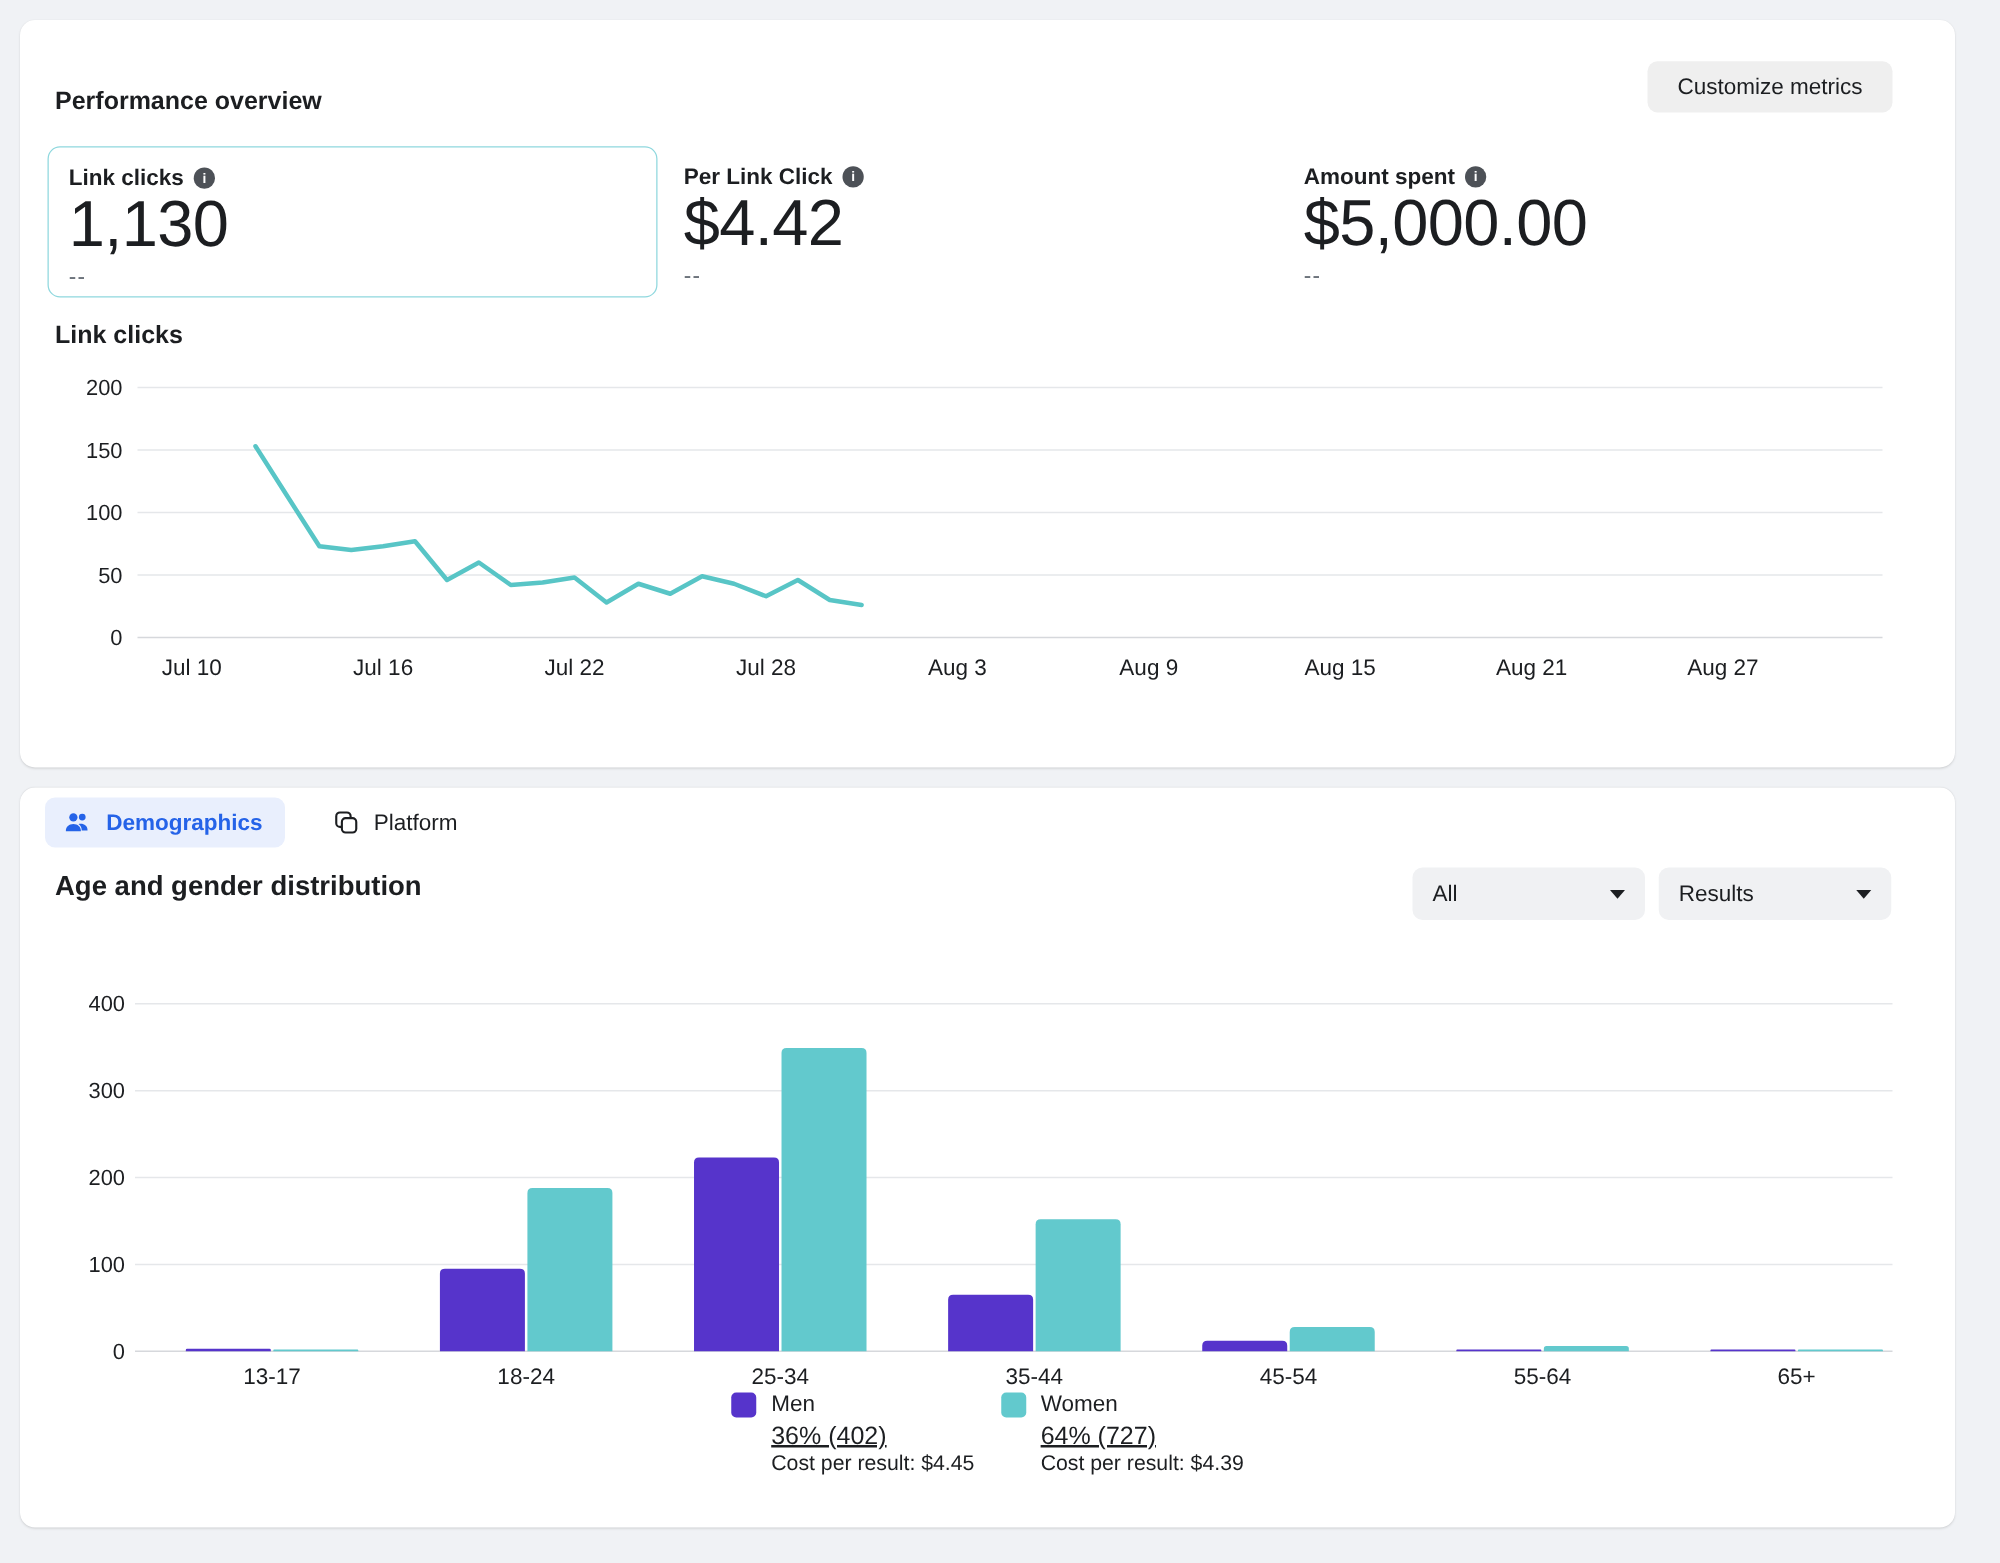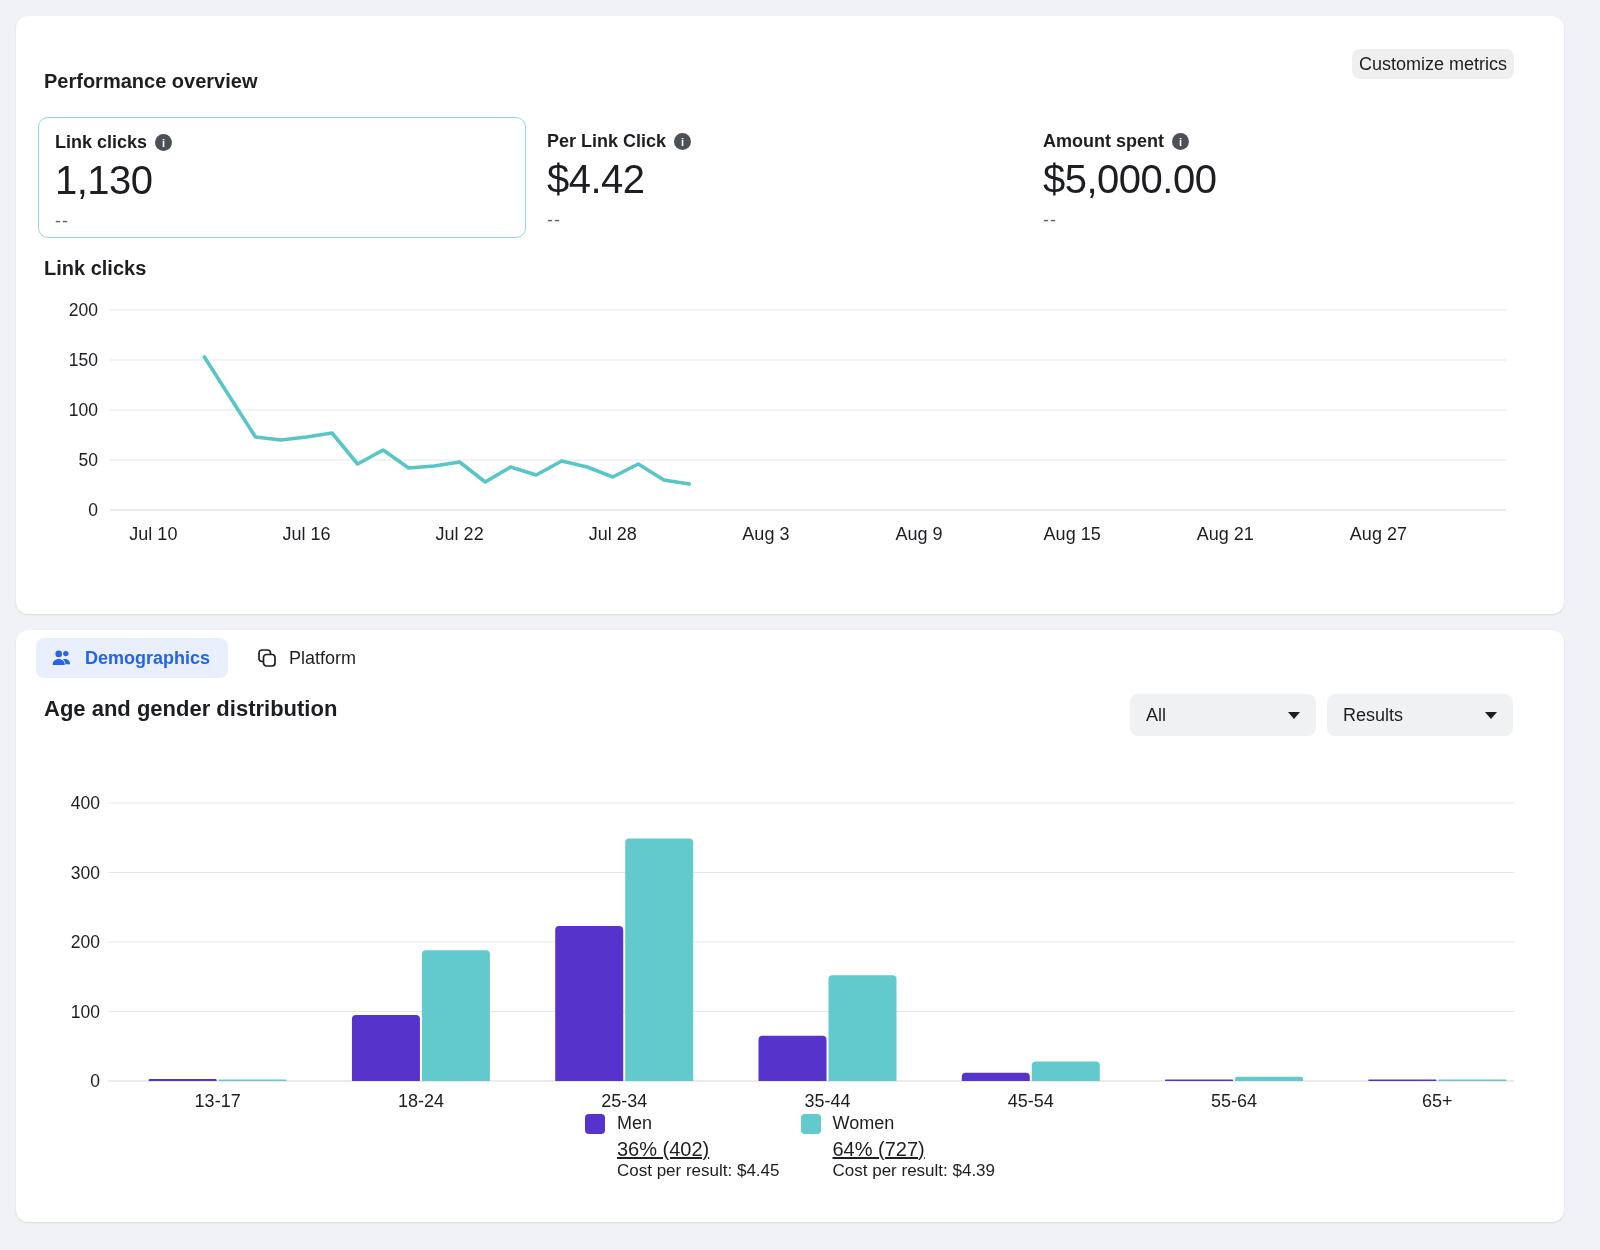--- a/index.html
+++ b/index.html
@@ -10,40 +10,40 @@
   *{margin:0;padding:0;box-sizing:border-box;}
   html,body{width:1600px;height:1250px;}
   body{background:var(--page-bg);font-family:"Liberation Sans","DejaVu Sans",sans-serif;color:var(--text);}
   .page{position:relative;width:1600px;height:1250px;overflow:hidden;}
   .card{position:absolute;left:16px;width:1548px;background:var(--card-bg);border-radius:12px;
         box-shadow:0 1px 2px rgba(0,0,0,.10),0 0 1px rgba(0,0,0,.06);}
   .top-card{top:16px;height:598px;}
   .bottom-card{top:630px;height:592px;}
 
   .section-title{position:absolute;left:28px;top:34px;font-size:20px;font-weight:700;margin-top:20px;}
-  .btn{position:absolute;top:33px;right:50px;height:30px;padding:0 7px;background:#efefef;border:none;
+  .btn{position:absolute;top:33px;right:50px;height:41px;padding:0 24px;background:#efefef;border:none;
        border-radius:8px;font-family:inherit;font-size:18px;color:var(--text);cursor:pointer;}
 
   .metric{position:absolute;top:101px;width:488px;height:121px;padding:14px 16px;border-radius:10px;cursor:pointer;}
   .metric-selected{left:22px;border:1.5px solid var(--sel-border);}
   .metric-2{left:515px;}
   .metric-3{left:1011px;}
   .metric-label-row{display:flex;align-items:center;gap:8px;}
   .metric-label{font-size:18px;font-weight:700;}
   .info-icon{width:17px;height:17px;border-radius:50%;background:#4d5157;color:#fff;font-size:11px;
              font-weight:700;display:inline-flex;align-items:center;justify-content:center;cursor:pointer;}
-  .metric-value{font-size:40px;line-height:46px;margin-top:4px;letter-spacing:-0.5px;}
+  .metric-value{font-size:52px;line-height:46px;margin-top:4px;letter-spacing:-0.5px;}
   .metric-delta{font-size:18px;margin-top:8px;color:var(--muted);letter-spacing:1px;}
 
   .chart-title{position:absolute;left:28px;top:241px;font-size:20px;font-weight:700;}
   #line-chart{position:absolute;left:28px;top:280px;}
   #bar-chart{position:absolute;left:28px;top:145px;}
   svg text{font-family:"Liberation Sans","DejaVu Sans",sans-serif;fill:var(--text);}
 
-  .tabs{position:absolute;top:8px;left:20px;display:flex;align-items:center;gap:22px;}
+  .tabs{position:absolute;top:8px;left:20px;display:flex;align-items:center;gap:32px;}
   .tab{display:flex;align-items:center;gap:11px;height:40px;padding:0 18px 0 14px;border-radius:8px;
        font-size:18px;cursor:pointer;}
   .tab-active{background:var(--tab-bg);color:var(--accent);font-weight:700;}
   .tab-plain{padding:0 6px;color:var(--text);}
 
   .bd-title{position:absolute;left:28px;top:66px;font-size:22px;font-weight:700;}
   .dropdown{position:absolute;top:64px;width:186px;height:42px;background:#f0f1f3;border-radius:8px;
             display:flex;align-items:center;justify-content:space-between;padding:0 16px;font-size:18px;cursor:pointer;}
   .dd-all{right:248px;}
   .dd-results{right:51px;}

